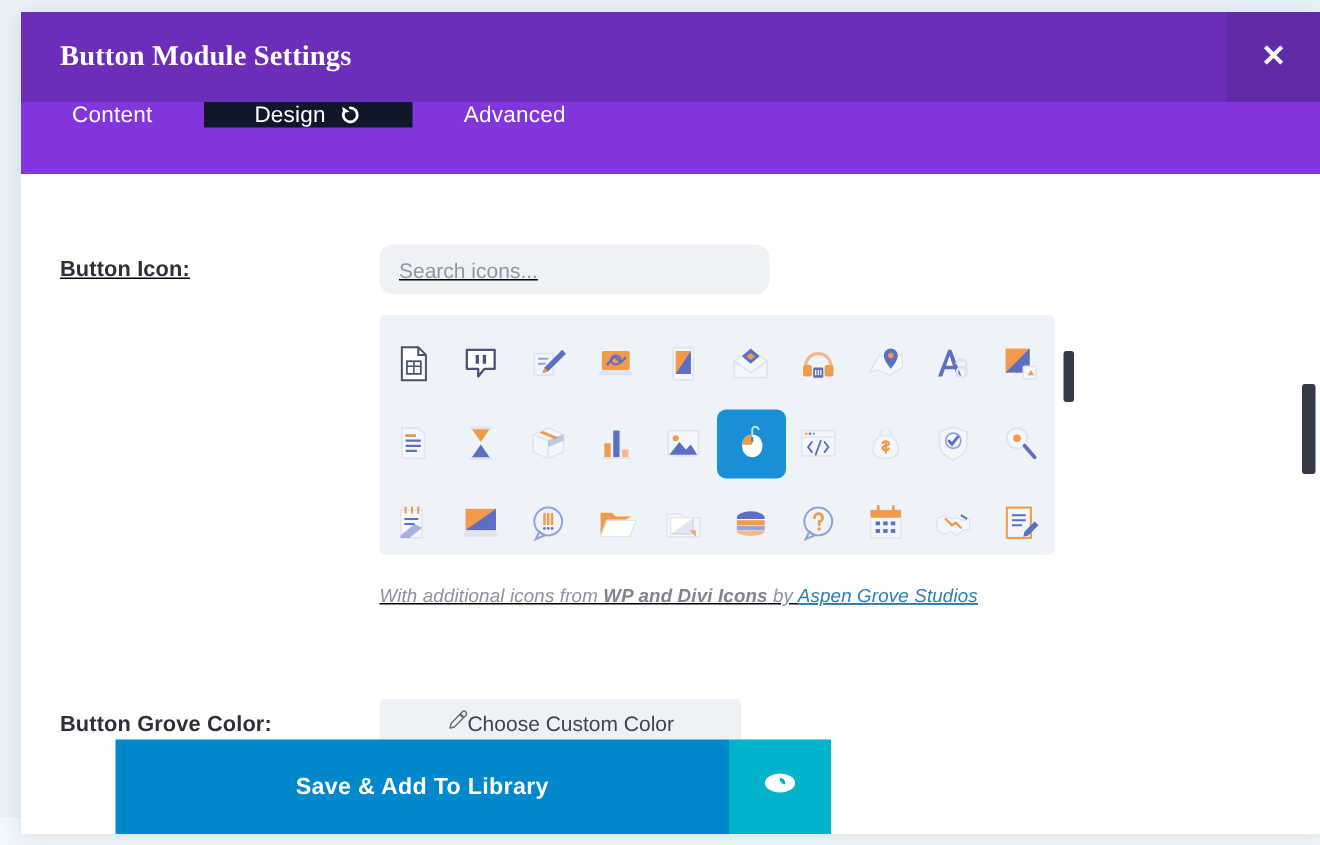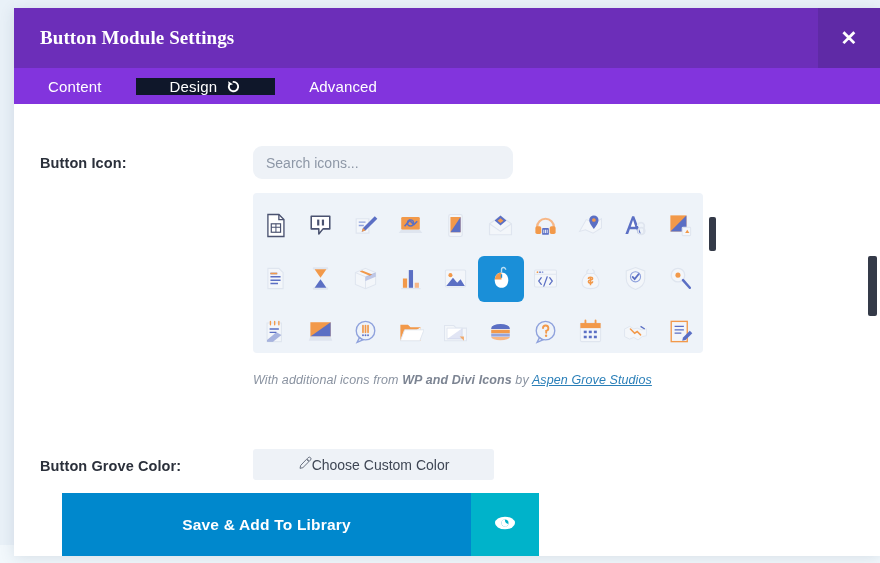--- a/index.html
+++ b/index.html
@@ -37,21 +37,21 @@
     padding-left:26px;
   }
   .close-btn{
     position:absolute;right:0;top:0;width:62px;height:60px;
     background:#5f2aa6;color:#fff;
     display:flex;align-items:center;justify-content:center;
     font-size:20px;font-weight:700;cursor:pointer;line-height:1;
   }
 
   
-  .tabbar{height:36px;background:#8234dd;display:flex;align-items:center;}
+  .tabbar{height:48px;background:#8234dd;display:flex;align-items:flex-start;}
   .tab{
     display:flex;align-items:center;justify-content:center;gap:9px;
     padding:0 34px;color:#ffffff;font-size:15px;cursor:pointer;
     letter-spacing:.15px;
   }
   .tab.active{background:#0f172a;}
   .reset-icon{display:inline-flex;align-items:center;}
 
   
   .modal-body{
@@ -107,21 +107,21 @@
 
   
   .custom-color-btn{
     width:241px;height:31px;box-sizing:border-box;background:#eef2f7;border-radius:3px;
     display:flex;align-items:center;justify-content:center;
     font-size:14px;color:#3e4654;cursor:pointer;
   }
 
   
   .modal-footer{
-    position:absolute;left:0;right:0;bottom:0;height:63px;display:flex;padding-left:48px;
+    position:absolute;left:15px;right:0;bottom:0;height:63px;display:flex;padding-left:48px;
   }
   .btn-lib{flex:0 0 409px;background:#0088cd;color:#fff;}
   .btn-eye{flex:0 0 68px;background:#00b3ca;color:#fff;}
   .btn-exit{flex:1;background:#12c5a0;color:#fff;}
   .modal-footer > div{
     display:flex;align-items:center;justify-content:center;
     font-size:15.5px;font-weight:600;cursor:pointer;letter-spacing:.2px;
   }
 
   
@@ -155,21 +155,21 @@
         </svg>
       </span>
     </div>
     <div class="tab">
       <span>Advanced</span>
     </div>
   </div>
 
   <div class="modal-body">
 
-    <div class="row" style="padding-top:30px;">
+    <div class="row" style="padding-top:47px;text-decoration:underline;">
       <div class="row-label">Button Icon:</div>
       <div class="row-field">
         <input class="search-input" type="text" placeholder="Search icons..." style="">
 
         <div class="icon-grid-wrap">
           <div class="icon-grid">
             <div class="grid-inner" id="grid-inner">
                 <div class="icon-cell">
                   <svg width="27" height="27" viewBox="0 0 32 32">
                     <path d="M7 3h13l6 6v20H7z" fill="#fff" stroke="#4a5270" stroke-width="1.6"></path>

